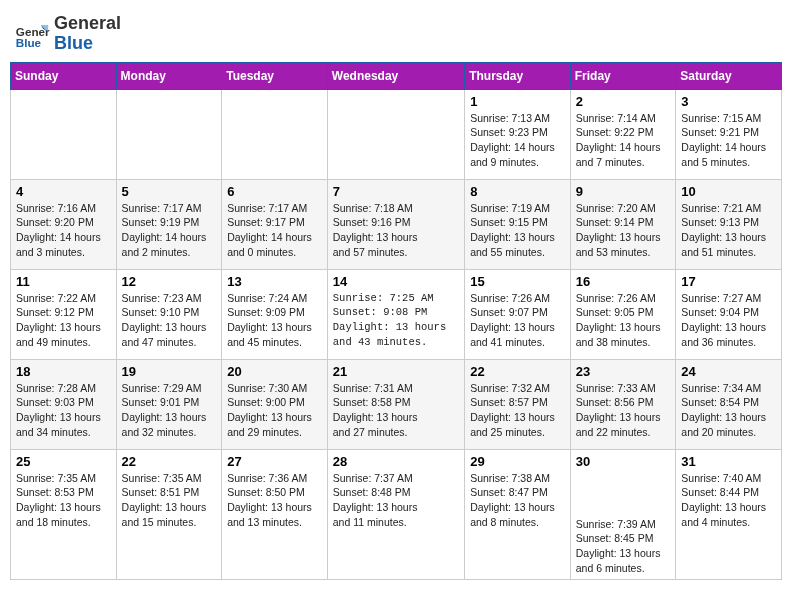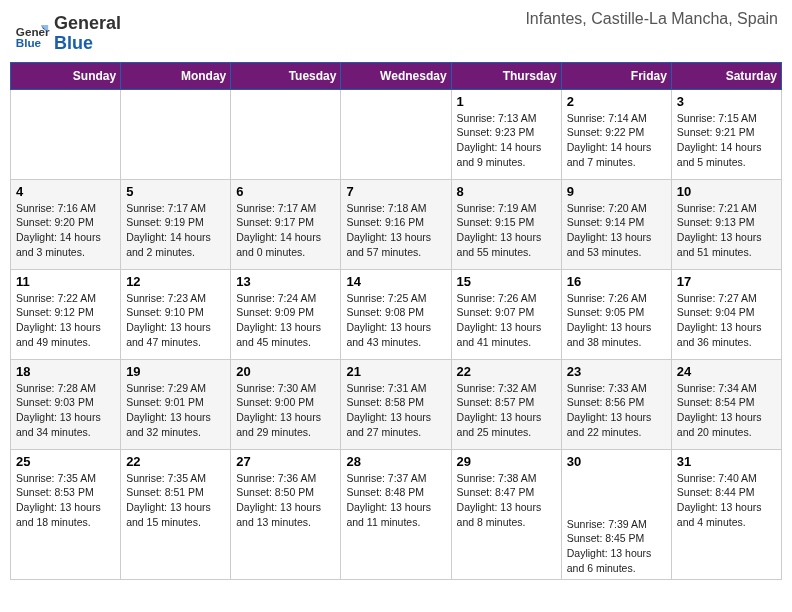--- a/index.html
+++ b/index.html
@@ -47,24 +47,24 @@
     .subtitle {
       font-size: 16px;
       color: #555;
     }
     table {
       width: 100%;
       border-collapse: collapse;
       font-size: 11px;
     }
     thead tr th {
-      background: #701a75;
+      background: #a21caf;
       color: #fff;
       padding: 6px 4px;
-      text-align: right;
+      text-align: left;
       font-size: 12px;
       border: 1px solid #1a5fa8;
     }
     tbody tr td {
       border: 1px solid #ccc;
       padding: 4px 5px;
       vertical-align: top;
       min-height: 80px;
       height: 90px;
     }
@@ -97,21 +97,20 @@
       <text x="2" y="34" font-size="13" font-weight="bold" fill="#1a5fa8">Blue</text>
       <polygon points="30,10 38,18 32,14" fill="#1a5fa8"></polygon>
       <polygon points="30,10 38,10 38,18" fill="#4a90d9" opacity="0.6"></polygon>
     </svg>
     <div class="logo-text">
       <span class="logo-general">General</span>
       <span class="logo-blue">Blue</span>
     </div>
   </div>
   <div class="title-block">
-    <div class="subtitle">Infantes, Castille-La Mancha, Spain</div>
   </div>
 </div>
 
 <table>
   <thead>
     <tr id="thead-row">
         <th>Sunday</th>
         <th>Monday</th>
         <th>Tuesday</th>
         <th>Wednesday</th>
@@ -216,21 +215,21 @@
         </td>
         <td>
           <span class="day-num">13</span>
           <div class="day-info" style="white-space: pre-line;">Sunrise: 7:24 AM
 Sunset: 9:09 PM
 Daylight: 13 hours
 and 45 minutes.</div>
         </td>
         <td>
           <span class="day-num">14</span>
-          <div class="day-info" style="white-space: pre-line;">Sunrise: 7:25 AM
+          <div class="day-info" style="white-space: pre-line; font-family: Liberation Mono, monospace;">Sunrise: 7:25 AM
 Sunset: 9:08 PM
 Daylight: 13 hours
 and 43 minutes.</div>
         </td>
         <td>
           <span class="day-num">15</span>
           <div class="day-info" style="white-space: pre-line;">Sunrise: 7:26 AM
 Sunset: 9:07 PM
 Daylight: 13 hours
 and 41 minutes.</div>

